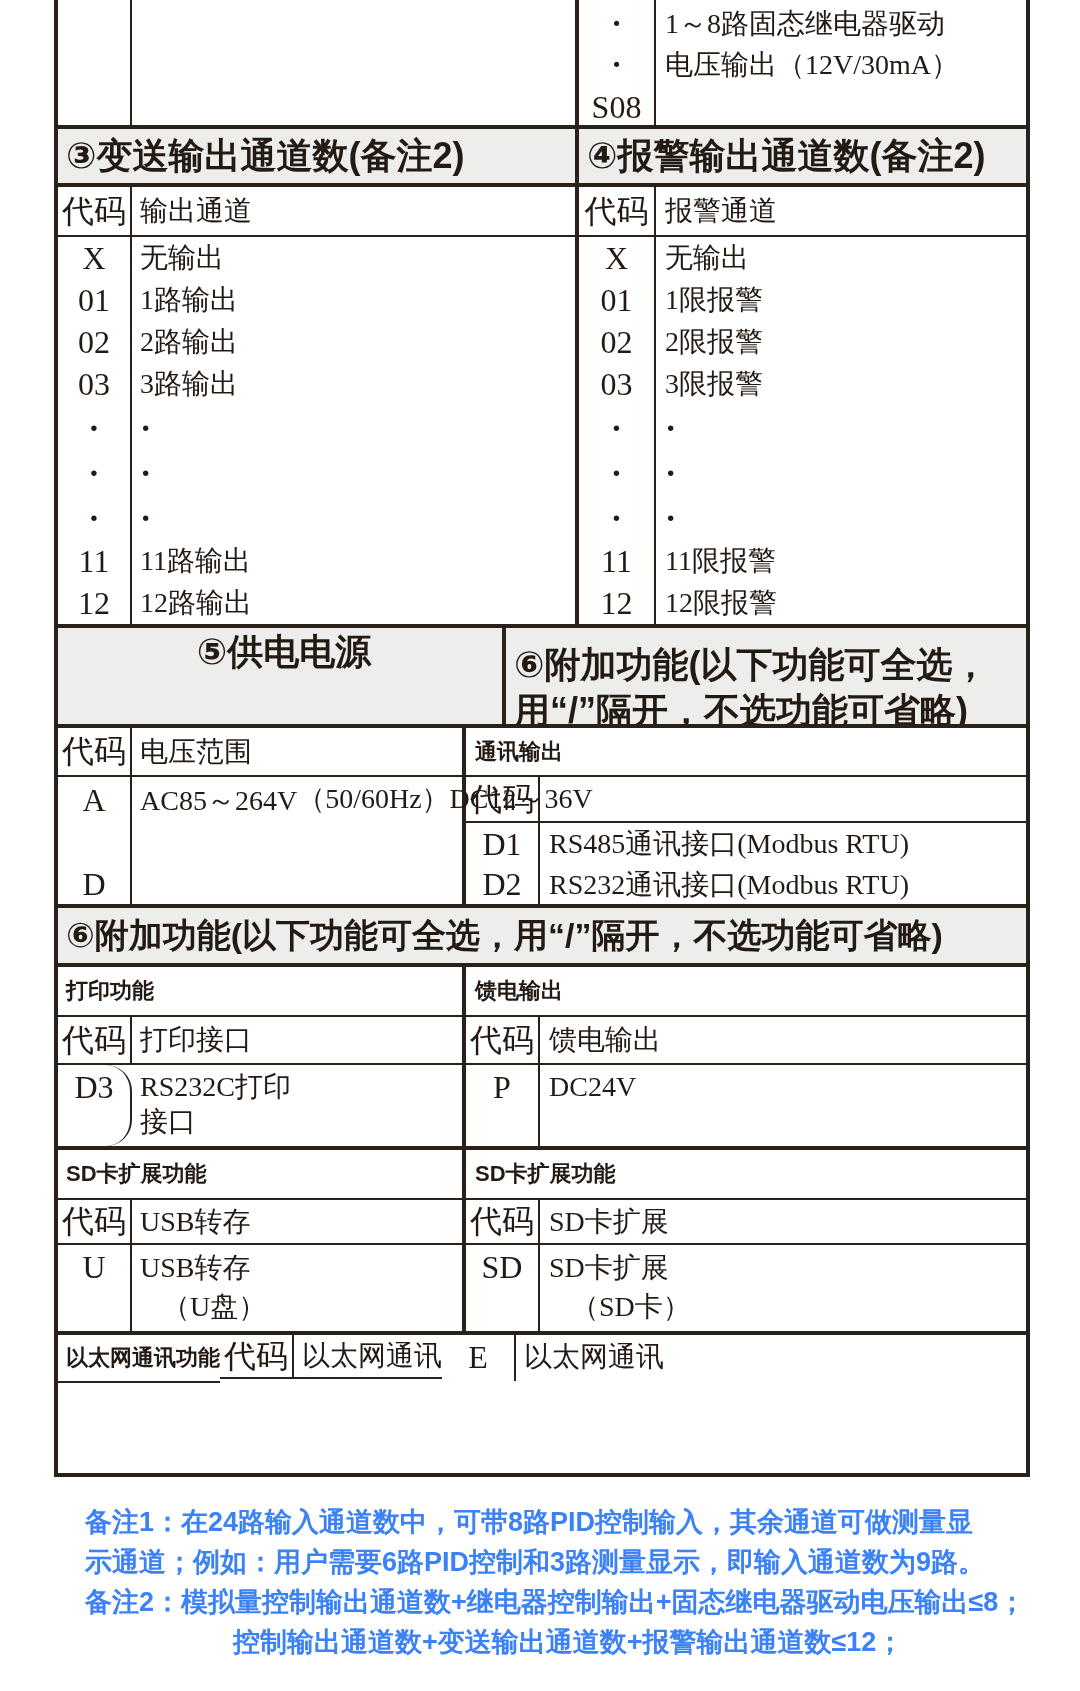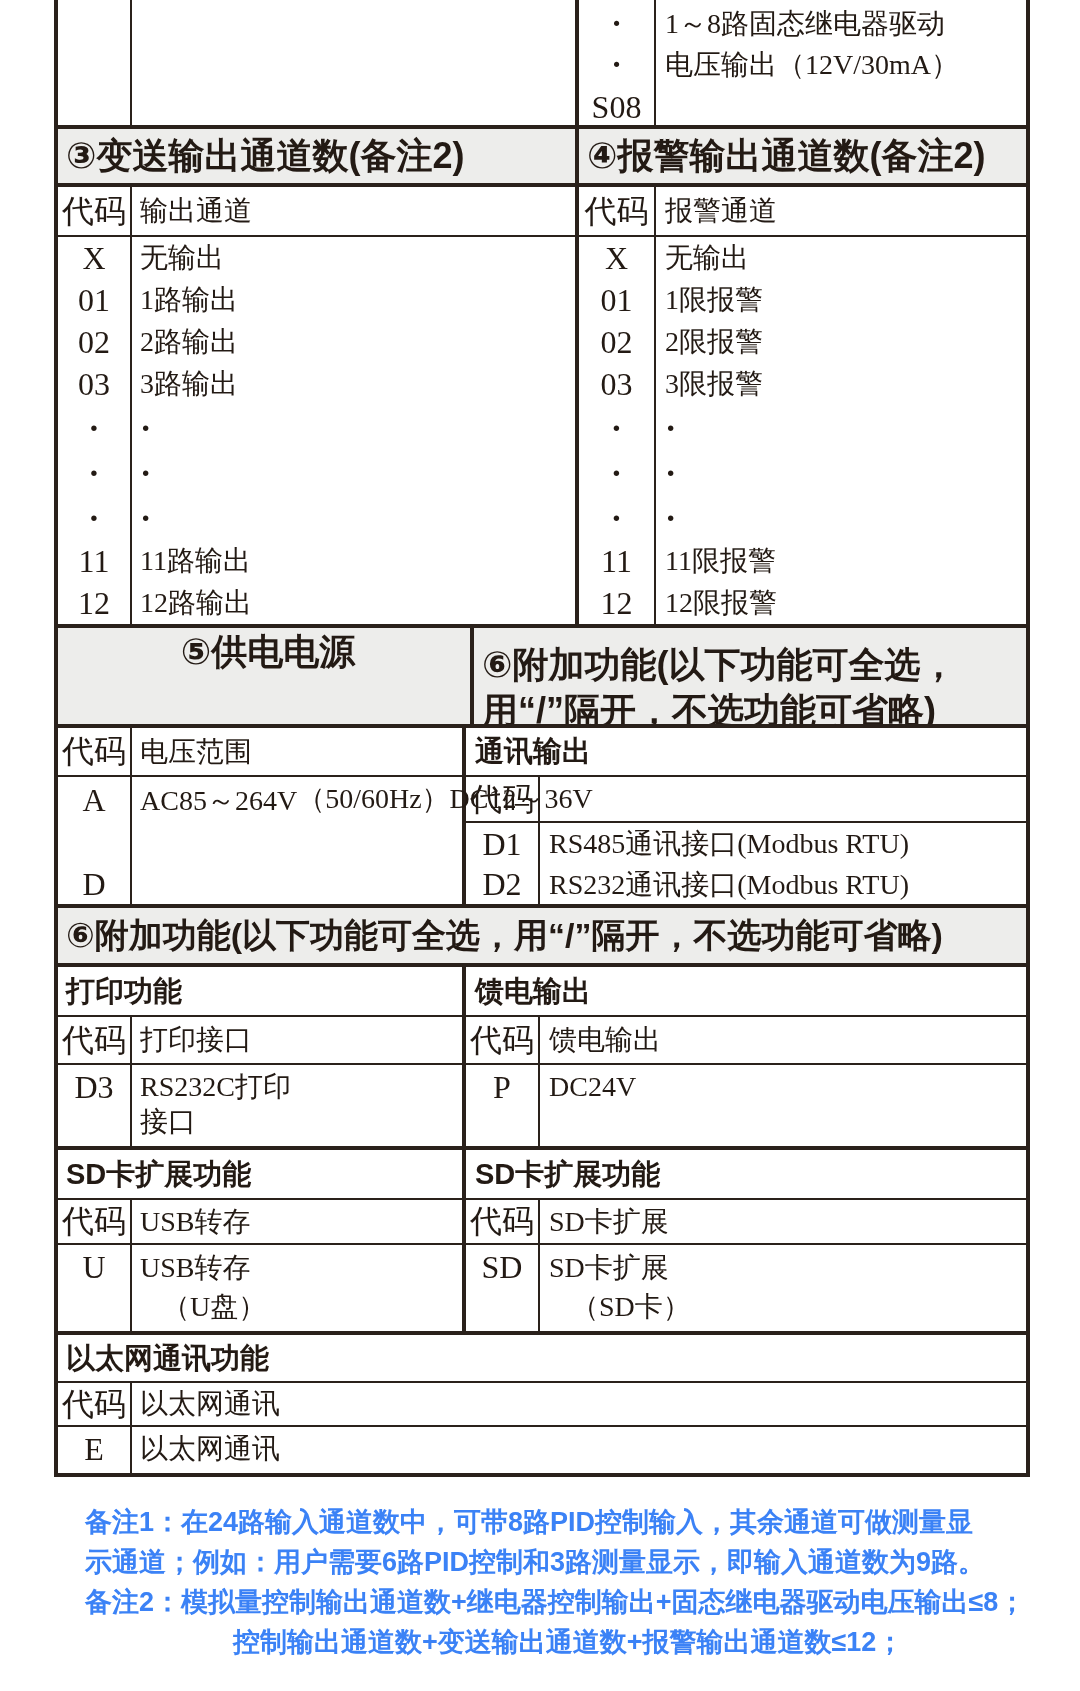--- a/index.html
+++ b/index.html
@@ -65,21 +65,21 @@
   .pt3{padding-top:3px;}
   .indent{padding-left:22px;}
 
   
   .bold{
     font-family:"Liberation Sans","DejaVu Sans",sans-serif;
     font-weight:bold;
   }
   .gray-head{background:var(--gray);}
   .sec-title{font-size:36px;padding-left:8px;white-space:nowrap;}
-  .sub-title{font-size:29px;padding-left:8px;white-space:nowrap;}
+  .sub-title{font-size:22px;padding-left:8px;white-space:nowrap;}
 
   
   #s0{top:0;height:129px;border-bottom:4px solid var(--line);}
   #s0 .codelines{text-align:center;}
   #h1{top:129px;height:58px;}
   #h1 .cell{line-height:54px;}
   #t1{top:187px;height:441px;}
   #h2{top:628px;height:100px;}
   #h2 .cell-left{display:flex;align-items:center;}
   #h2 .cell-right{padding-top:14px;line-height:46px;}
@@ -213,21 +213,21 @@
           <div class="desc rpad">11限报警</div>
         </div>
       <div class="trow h42">
           <div class="code wide">12</div>
           <div class="desc rpad">12限报警</div>
         </div>
     </div>
   </div>
 
   <div class="sec gray-head" id="h2">
-    <div class="half divider-r cell-left bold sec-title" style="width:416px;">⑤供电电源</div>
+    <div class="half divider-r cell-left bold sec-title" style="width:448px;">⑤供电电源</div>
     <div class="half grow cell-right">
       <div class="bold sec-title">⑥附加功能(以下功能可全选，</div>
       <div class="bold sec-title">用“/”隔开，不选功能可省略)</div>
     </div>
   </div>
 
   <div class="sec" id="t2">
     <div class="half divider-r" style="width:408px;">
       <div class="trow h49 hdr-b">
         <div class="code">代码</div>
@@ -271,21 +271,21 @@
   <div class="sec" id="t3">
     <div class="half divider-r" style="width:408px;">
       <div class="trow h50 hdr-b">
           <div class="desc bold sub-title">打印功能</div>
         </div>
       <div class="trow h48 hdr-b">
         <div class="code">代码</div>
         <div class="desc">打印接口</div>
       </div>
       <div class="stack" style="flex:1;">
-        <div class="code" style="height:auto;">
+        <div class="code" style="height:auto;border-radius:26px;">
             <div class="line38 pt3">D3</div>
           </div>
         <div class="desc lines" style="display:flex;flex-direction:column;">
           <div class="line38 pt3">RS232C打印</div>
           <div class="line38">接口</div>
         </div>
       </div>
     </div>
     <div class="half grow">
       <div class="trow h50 hdr-b">
@@ -338,21 +338,21 @@
             <div class="line41 pt2">SD</div>
           </div>
         <div class="desc rpad lines" style="display:flex;flex-direction:column;">
           <div class="line41 pt2">SD卡扩展</div>
           <div class="line41 indent">（SD卡）</div>
         </div>
       </div>
     </div>
   </div>
 
-  <div class="sec" id="t5" style="flex-direction:column;">
+  <div class="sec" id="t5" style="flex-direction:row;">
     <div class="trow h48 hdr-b">
         <div class="desc bold sub-title">以太网通讯功能</div>
       </div>
     <div class="trow h44 hdr-b">
       <div class="code">代码</div>
       <div class="desc">以太网通讯</div>
     </div>
     <div class="trow h46">
       <div class="code">E</div>
       <div class="desc">以太网通讯</div>

